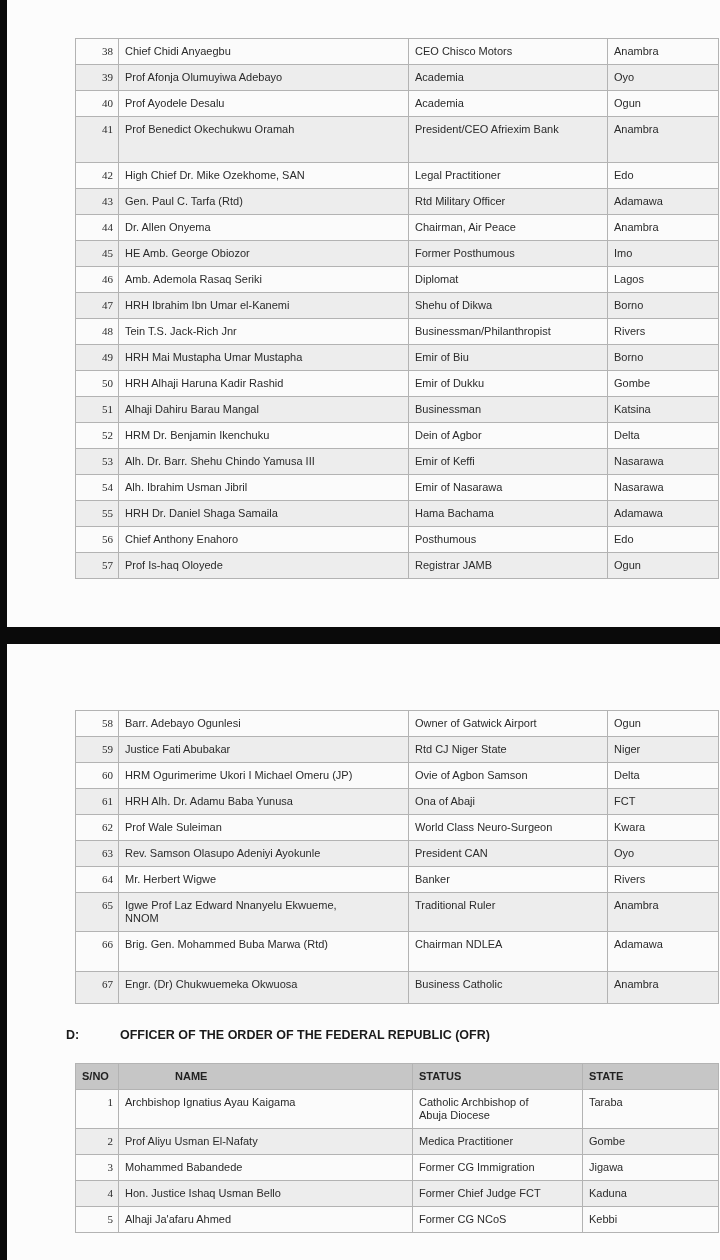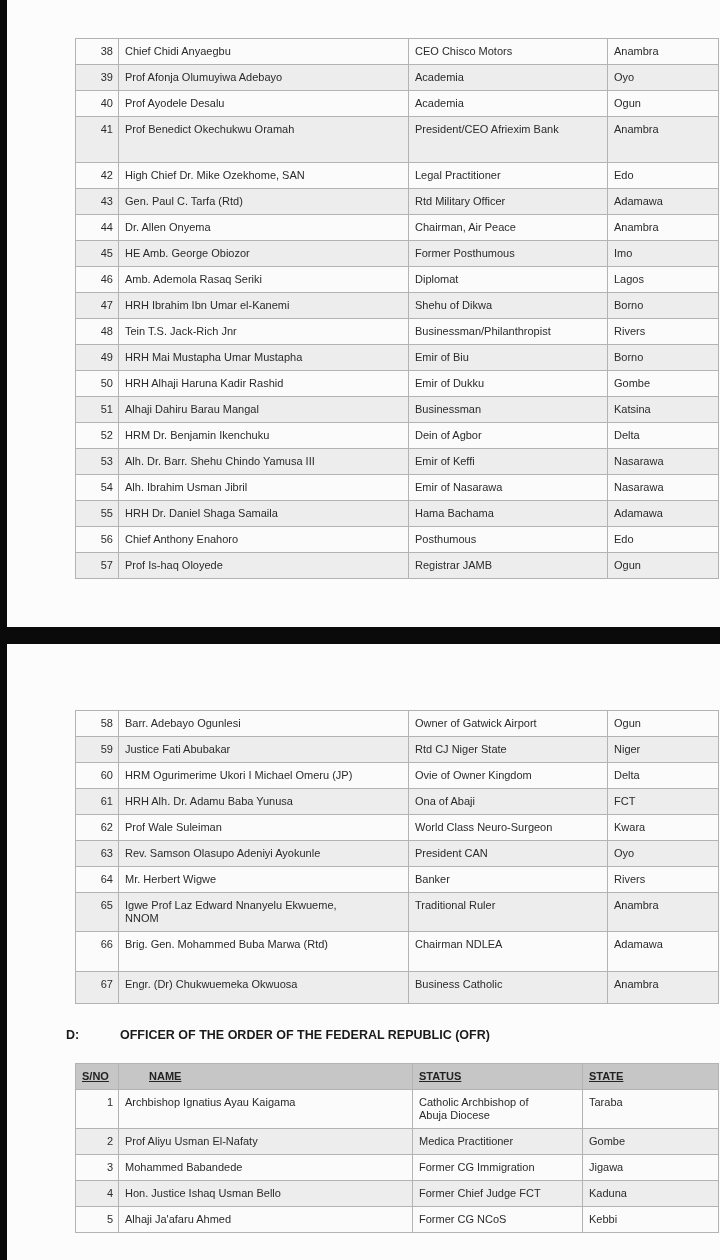--- a/index.html
+++ b/index.html
@@ -45,38 +45,37 @@
   #ofr-table col.col-state { width: 136px; }
 
   .doc-table td, .doc-table th {
     border: 1px solid var(--border, #b3b3b3);
     padding: 6px 6px;
     vertical-align: top;
     text-align: left;
     font-weight: normal;
     overflow: hidden;
   }
-  .doc-table td.c-sno { text-align: right; padding-right: 5px; }
+  .doc-table td.c-sno { text-align: right; padding-right: 5px; font-family: Liberation Serif, serif; }
   .doc-table td.c-name, .doc-table td.c-status { white-space: pre-line; }
 
   .doc-table tbody tr:nth-child(odd) td  { background: #fbfbfb; }
   .doc-table tbody tr:nth-child(even) td { background: var(--row_shade, #ededed); }
 
   
   #upper-table tbody tr:nth-child(4) td  { padding-bottom: 26px; }  
   #lower-table tbody tr:nth-child(9) td  { padding-bottom: 20px; }  
   #lower-table tbody tr:nth-child(10) td { padding-bottom: 12px; }  
 
   #ofr-table thead th {
     background: var(--header_bg, #c6c6c6);
     font-weight: bold;
     color: #222;
-    text-decoration: underline;
-  }
-  #ofr-table thead th.h-name { padding-left: 30px; }
+  }
+  #ofr-table thead th.h-name { padding-left: 56px; }
 
   .section-heading {
     position: absolute;
     left: 66px;
     top: 1028px;
     font-size: 12.5px;
     font-weight: bold;
     color: #1a1a1a;
     display: flex;
   }
@@ -237,21 +236,21 @@
         </tr>
         <tr>
           <td class="c-sno">59</td>
           <td class="c-name">Justice Fati Abubakar</td>
           <td class="c-status">Rtd CJ Niger State</td>
           <td class="c-state">Niger</td>
         </tr>
         <tr>
           <td class="c-sno">60</td>
           <td class="c-name">HRM Ogurimerime Ukori I Michael Omeru (JP)</td>
-          <td class="c-status">Ovie of Owner Kingdom</td>
+          <td class="c-status">Ovie of Agbon Samson</td>
           <td class="c-state">Delta</td>
         </tr>
         <tr>
           <td class="c-sno">61</td>
           <td class="c-name">HRH Alh. Dr. Adamu Baba Yunusa</td>
           <td class="c-status">Ona of Abaji</td>
           <td class="c-state">FCT</td>
         </tr>
         <tr>
           <td class="c-sno">62</td>

